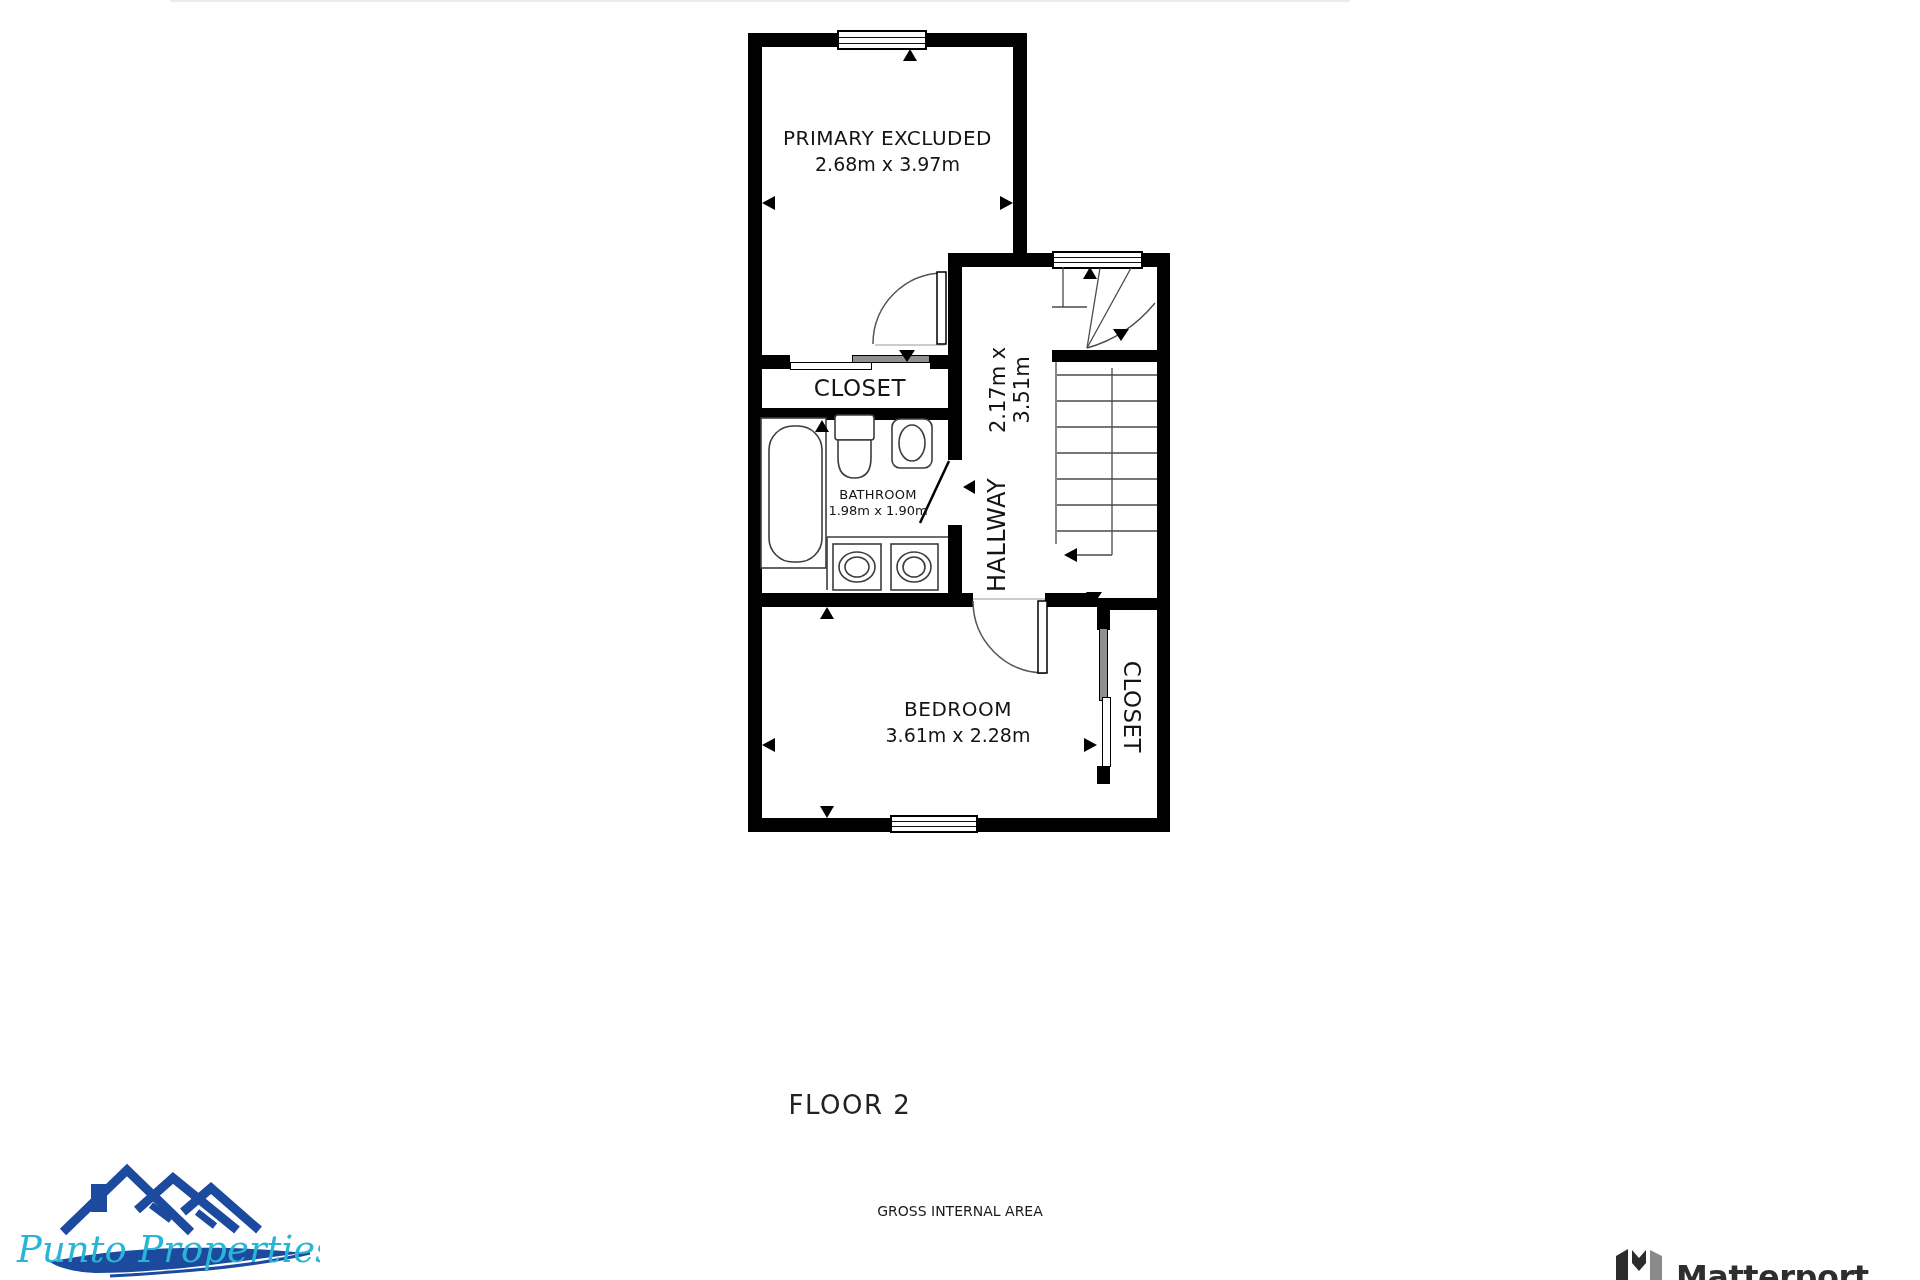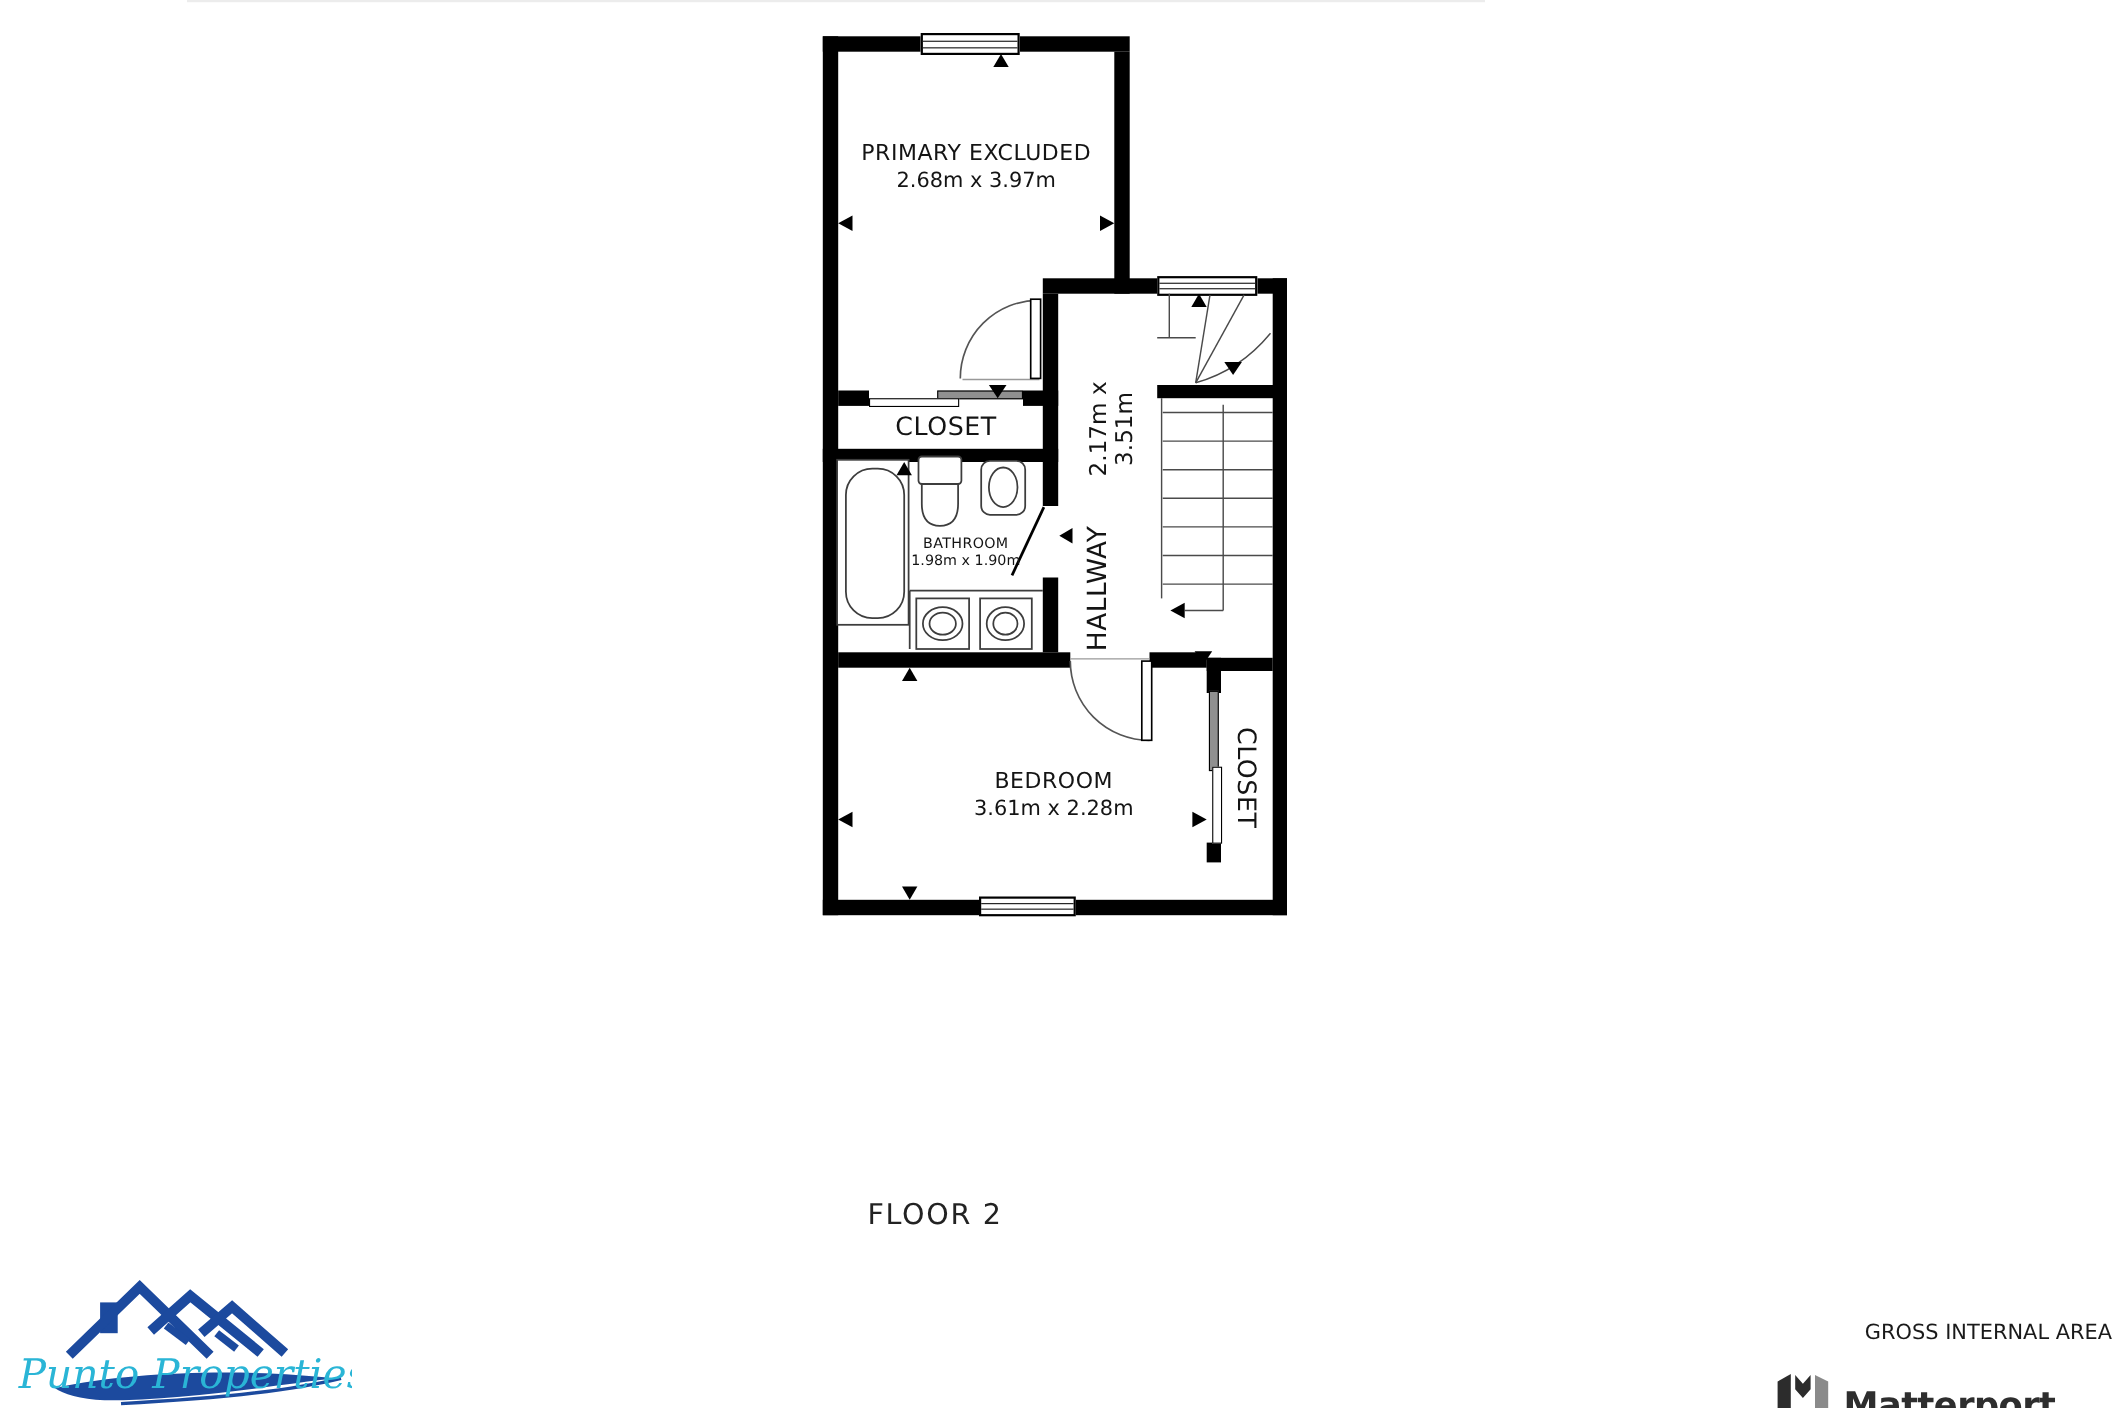--- a/index.html
+++ b/index.html
@@ -18,22 +18,22 @@
   .lbl-closet{font-size:23px;letter-spacing:.5px;}
   .lbl-bath .nm{font-size:13px;letter-spacing:.3px;}
   .lbl-bath .dm{font-size:13px;margin-top:1px;}
   .rot{display:flex;align-items:center;justify-content:center;gap:6px;flex-direction:column;}
   .rot-ccw{transform:rotate(-90deg);}
   .rot-cw{transform:rotate(90deg);}
   .rot .nm{font-size:24px;letter-spacing:.5px;}
   .rot .dm{font-size:21px;margin-top:0;}
   #floor-title{position:absolute;left:0;top:1090px;width:1700px;text-align:center;
     font-size:26px;letter-spacing:1.5px;color:#222;}
-  #area-block{position:absolute;left:0;top:1202px;width:1920px;text-align:right;
-    font-size:19px;line-height:19px;color:#1a1a1a;}
+  #area-block{position:absolute;left:0;top:1202px;width:1920px;text-align:center;
+    font-size:14px;line-height:19px;color:#1a1a1a;}
   #area-block div{white-space:pre;}
   #svg-overlay{position:absolute;left:0;top:0;}
   #matterport{position:absolute;left:1614px;top:1242px;width:306px;height:60px;}
   #matterport .mp-text{position:absolute;left:62px;top:16px;font-size:32px;font-weight:700;
     letter-spacing:-.5px;color:#2e2e2e;}
   #punto{position:absolute;left:15px;top:1150px;width:305px;height:130px;}
   #top-edge{position:absolute;left:170px;top:0;width:1180px;height:2px;background:#ececec;}
 </style>
 </head>
 <body>

